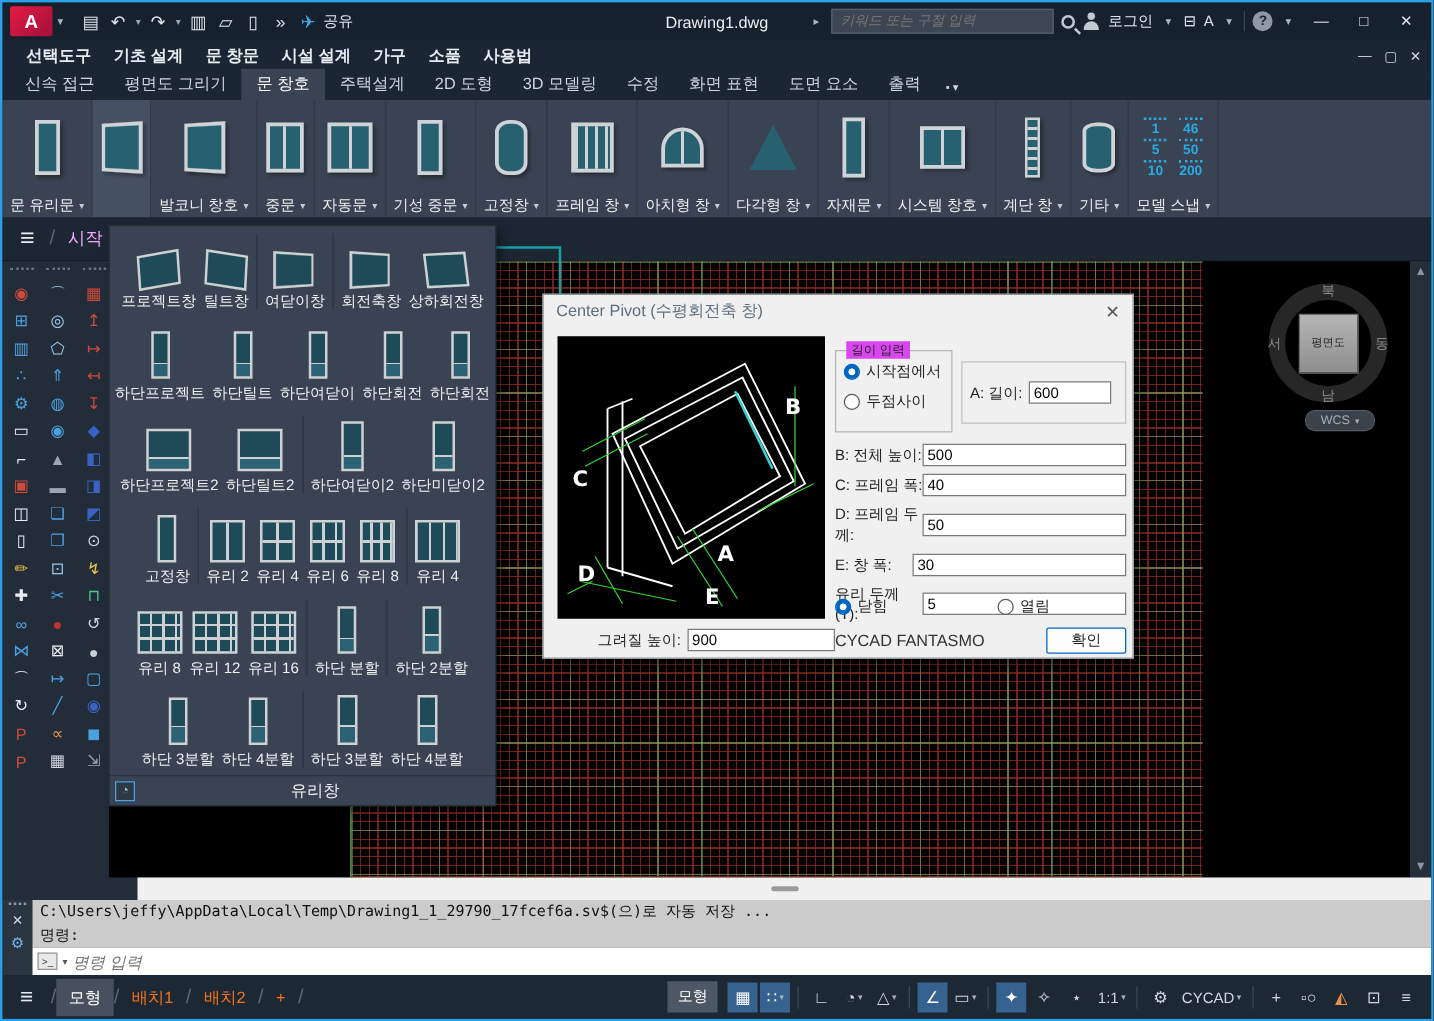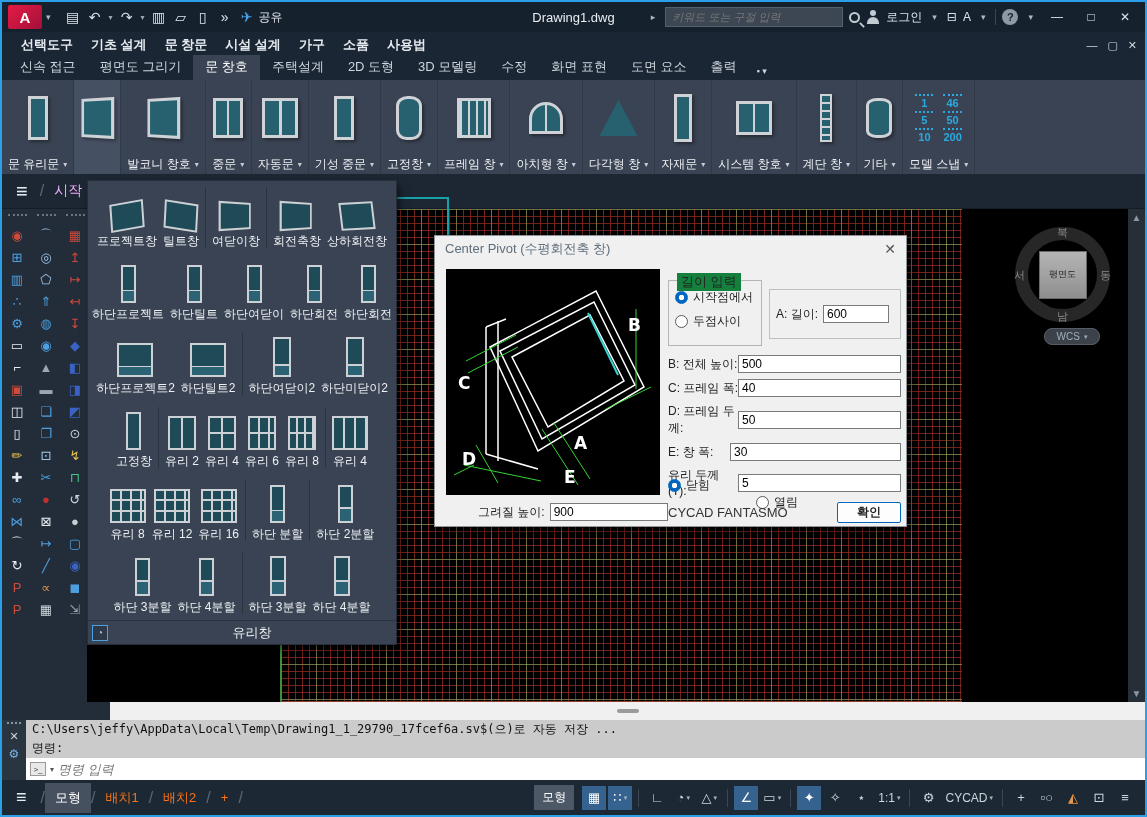--- a/index.html
+++ b/index.html
@@ -186,39 +186,39 @@
   .dialog { position:absolute; left:432px; top:61px; width:473px; height:292px; background:#f0f0f0;
             border:1px solid #8f959b; box-shadow:4px 5px 12px rgba(0,0,0,.55); z-index:6;
             color:#222; font-size:12px; }
   .dlg-title { height:26px; display:flex; align-items:center; padding:0 10px; color:#5f6e7c; font-size:13px; }
   .dlg-close { margin-left:auto; color:#555; font-size:14px; }
   .preview { position:absolute; left:11px; top:33px; width:214px; height:226px; background:#000; }
   .hrow { position:absolute; left:11px; top:267px; display:flex; align-items:center; gap:5px;margin-left:32px; }
   .hrow input { width:118px; height:18px; border:1px solid #7a7a7a; font-size:12px; padding:0 3px; }
   .groupbox { position:absolute; left:233px; top:44px; width:94px; height:66px; border:1px solid #b5b5b5; }
   .groupbox legend,
-  .gb-legend { position:absolute; top:-8px; left:8px; background:#15803d; padding:0 4px; font-size:13px; }
+  .gb-legend { position:absolute; top:-8px; left:8px; background:#d946ef; padding:0 4px; font-size:10px; }
   .radio { width:13px; height:13px; border-radius:50%; border:1px solid #5a5a5a; background:#fff; display:inline-block; }
   .radio.sel { border-color:#0067c0; background:radial-gradient(circle,#fff 0 2.5px,#0067c0 3px); }
   .rrow { display:flex; align-items:center; gap:5px; font-size:12px; }
   .gb-rows { position:absolute; left:6px; top:8px; display:flex; flex-direction:column; gap:7px; }
   .abox { position:absolute; left:334px; top:53px; width:132px; height:50px; border:1px solid #c0c0c0;
           display:flex; align-items:center; gap:5px; padding:0 6px; }
   .abox input { width:66px; height:18px; border:1px solid #7a7a7a; font-size:12px; padding:0 3px; }
   .frows { position:absolute; left:233px; top:119px; width:233px; }
   .frow { display:flex; align-items:center; margin-bottom:6px; }
   .frow .flabel { width:92px; font-size:12px; }
   .frow.short .flabel { width:62px; }
   .frow input { flex:1; height:18px; border:1px solid #7a7a7a; font-size:12px; padding:0 3px; }
-  .dlg-radios { position:absolute; left:233px; top:241px; width:233px; display:flex;flex-direction:column; }
+  .dlg-radios { position:absolute; left:233px; top:241px; width:233px; display:flex; }
   .dlg-radios .rrow:last-child { margin-left:88px; }
   .dlg-bottom { position:absolute; left:233px; top:266px; width:233px; display:flex; align-items:center; }
   .brand { font-size:13px; color:#333; }
   .okbtn { margin-left:auto; width:64px; height:21px; background:#fdfdfd; border:1px solid #0067c0;
-           border-radius:2px; font-size:12px; display:flex; align-items:center; justify-content:center;font-weight:bold; }
+           border-radius:2px; font-size:12px; display:flex; align-items:center; justify-content:center; }
 
   
   .cmd { position:absolute; left:0; top:718px; width:100%; height:60px; display:flex; }
   .cmd-gutter { width:24px; background:#2a3542; display:flex; flex-direction:column; align-items:center;
                 padding-top:2px; gap:4px; }
   .cgrip { width:14px; border-top:2px dotted #8a96a2; height:4px; }
   .cmd-x { color:#cfd6dd; font-size:11px; }
   .cmd-wrench { color:#7ab3e8; font-size:12px; }
   .cmd-main { flex:1; display:flex; flex-direction:column; }
   .cmd-hist { flex:1; background:#cbcbcb; color:#111; font-family:"DejaVu Sans Mono","Liberation Mono",monospace;

